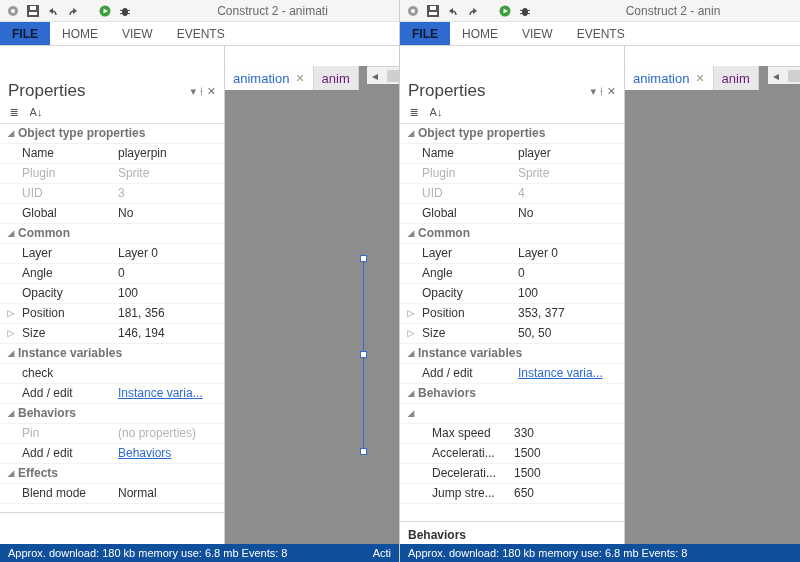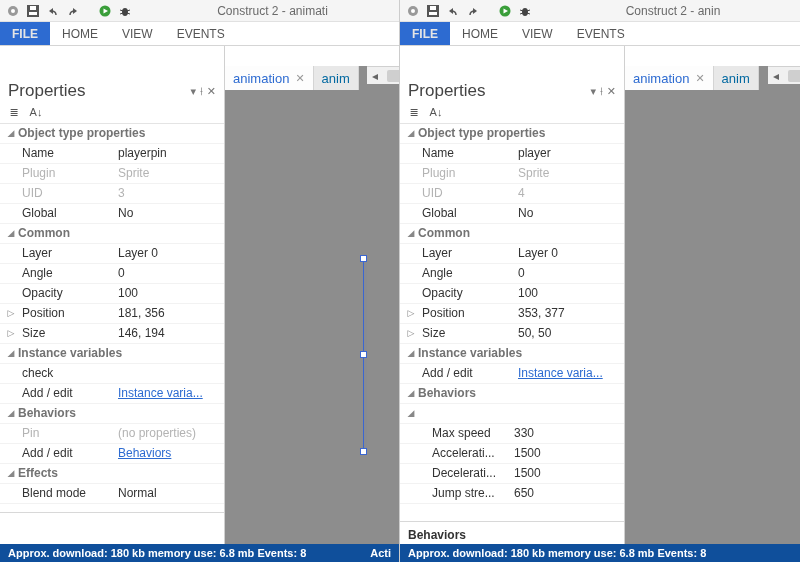--- a/index.html
+++ b/index.html
@@ -10,21 +10,21 @@
 
   
   .toolbar { height:22px; background:#f5f5f5; display:flex; align-items:center; padding:0 6px; gap:20px; border-bottom:1px solid #e1e1e1; }
   .toolbar-icons { display:flex; gap:6px; align-items:center; }
   .tico { width:14px; height:14px; display:flex; align-items:center; justify-content:center; }
   .title { flex:1; text-align:center; color:#6a6a6a; font-size:12px; white-space:nowrap; overflow:hidden; }
 
   
   .menu { height:24px; display:flex; align-items:stretch; border-bottom:1px solid #d5d5d5; }
   .menu-item { padding:0 12px; display:flex; align-items:center; font-size:12px; color:#555; }
-  .menu-item.file { background:#2d6bd1; color:#e5e5e5; font-weight:bold; }
+  .menu-item.file { background:#2d6bd1; color:#0f172a; font-weight:bold; }
 
   
   .body { flex:1; display:flex; min-height:0; }
 
   
   .props { width:225px; background:#fff; border-right:1px solid #d0d0d0; display:flex; flex-direction:column; }
   .props-hdr { display:flex; align-items:center; padding:4px 8px 2px 8px;margin-top:31px; }
   .props-hdr h3 { margin:0; font-weight:normal; font-size:17px; color:#444; flex:1; }
   .props-hdr .winbtn { margin-left:4px; color:#777; font-size:11px; }
   .props-tools { display:flex; gap:6px; padding:2px 6px 4px 6px; border-bottom:1px solid #e4e4e4; }
@@ -41,40 +41,40 @@
   .dim .lbl, .dim .g-val { color:#b3b3b3; }
   .link { color:#2d6bd1; text-decoration:underline; cursor:pointer; }
 
   .help { padding:6px 8px; border-top:1px solid #d8d8d8; font-size:12px; color:#333; }
   .help b { display:block; }
 
   
   .canv { flex:1; display:flex; flex-direction:row; background:#8d8d8d; min-width:0;margin-top:20px; }
   .tabs { display:flex; background:#f0f0f0; height:24px; }
   .tab { padding:0 8px; display:flex; align-items:center; gap:6px; background:#fdfdfd; border-right:1px solid #d4d4d4; font-size:13px; color:#2d6bd1; }
-  .tab.inactive { background:#e8e8e8; color:#0369a1; }
+  .tab.inactive { background:#e8e8e8; color:#701a75; }
   .closex { color:#999; font-size:11px; }
   .stage { flex:1; position:relative; background:#8d8d8d; overflow:hidden; }
 
   .sel { position:absolute; border:1px solid #3a66d1; background:rgba(80,120,220,0.05); }
   .handle { position:absolute; width:7px; height:7px; background:#fff; border:1px solid #3a66d1; }
   .handle.tl{left:-4px;top:-4px}.handle.tc{left:50%;top:-4px;margin-left:-4px}.handle.tr{right:-4px;top:-4px}
   .handle.ml{left:-4px;top:50%;margin-top:-4px}.handle.mr{right:-4px;top:50%;margin-top:-4px}
   .handle.bl{left:-4px;bottom:-4px}.handle.bc{left:50%;bottom:-4px;margin-left:-4px}.handle.br{right:-4px;bottom:-4px}
 
   .square { position:absolute; width:56px; height:56px; background:#1f5fbf; }
 
   .scroll { height:18px; background:#f0f0f0; display:flex; align-items:center; border-top:1px solid #d0d0d0; }
   .scrbtn { width:16px; text-align:center; color:#666; }
   .track { flex:1; height:12px; background:#eaeaea; position:relative; }
   .thumb { position:absolute; left:4px; top:0; width:50px; height:12px; background:#cfcfcf; border-radius:2px; }
 
   
   .status { position:absolute; left:0; right:0; bottom:0; height:18px; background:#0f4f9b; color:#fff; font-size:11px; display:flex; align-items:center; padding:0 8px; justify-content:space-between; }
-  .status span { white-space:nowrap;font-weight:bold; }
+  .status span { white-space:nowrap; }
   .canv-pad { height:18px; } 
 </style>
 </head>
 <body>
 
 <div class="split">
 
   <div class="pane">
     <div class="toolbar">
       <div class="toolbar-icons">

